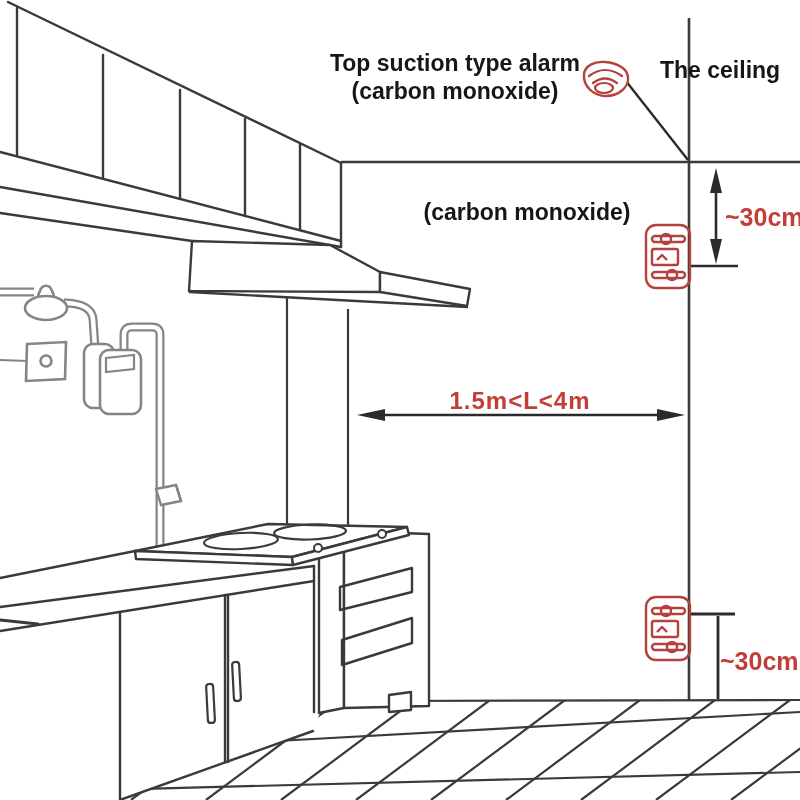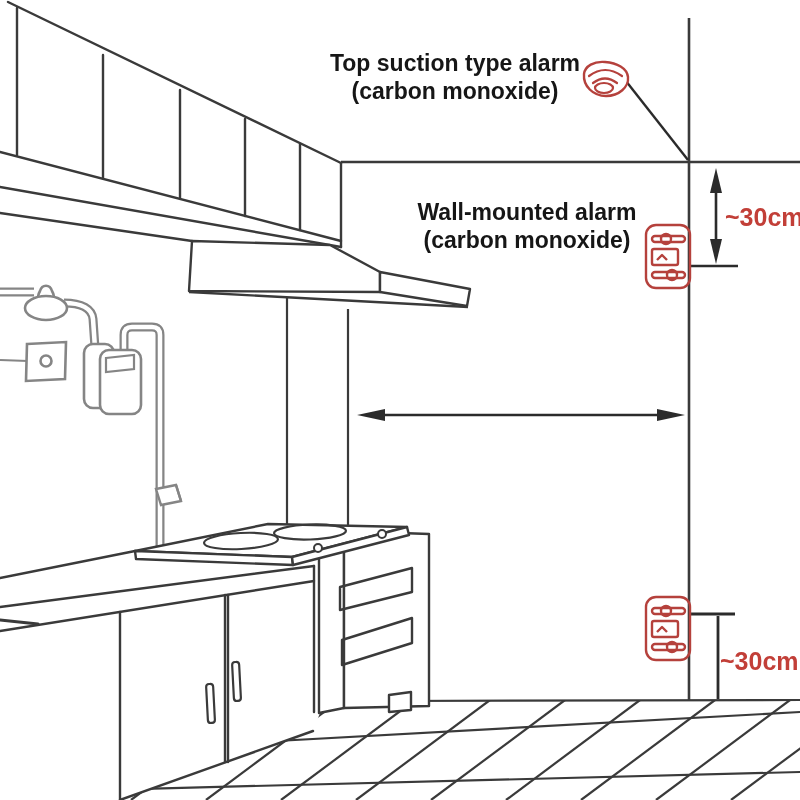--- a/index.html
+++ b/index.html
@@ -178,24 +178,25 @@
     <rect x="652" y="644" width="33" height="6" rx="3"></rect>
     <circle cx="672" cy="647" r="5"></circle>
   </g>
 </svg>
 
 <div class="lbl black-lbl center" style="left:305px;top:49px;width:300px;">
   <div>Top suction type alarm</div>
   <div>(carbon monoxide)</div>
 </div>
 
+<div class="lbl black-lbl" style="left:660px;top:56px;width:140px;">The ceiling</div>
 
 <div class="lbl black-lbl center" style="left:402px;top:198px;width:250px;">
-  <div>Wall-mounted alarm</div>
   <div>(carbon monoxide)</div>
 </div>
 
+<div class="lbl dist-lbl center" style="left:430px;top:386px;width:180px;">1.5m&lt;L&lt;4m</div>
 
 <div class="lbl red-lbl" style="left:725px;top:202px;">~30cm</div>
 
 <div class="lbl red-lbl" style="left:720px;top:646px;">~30cm</div>
 
 </div>
 
 </body></html>

